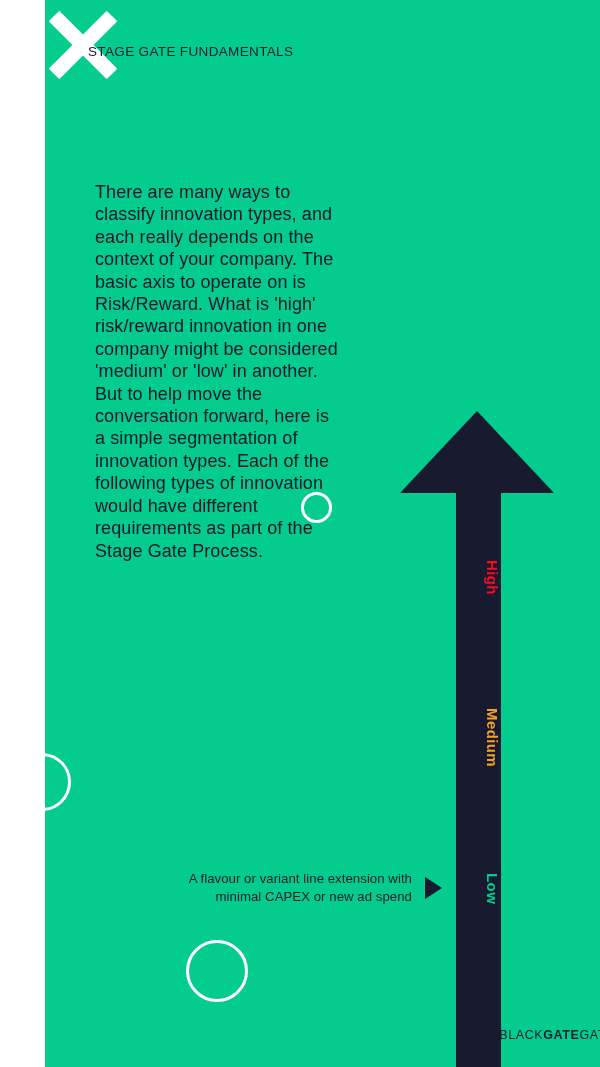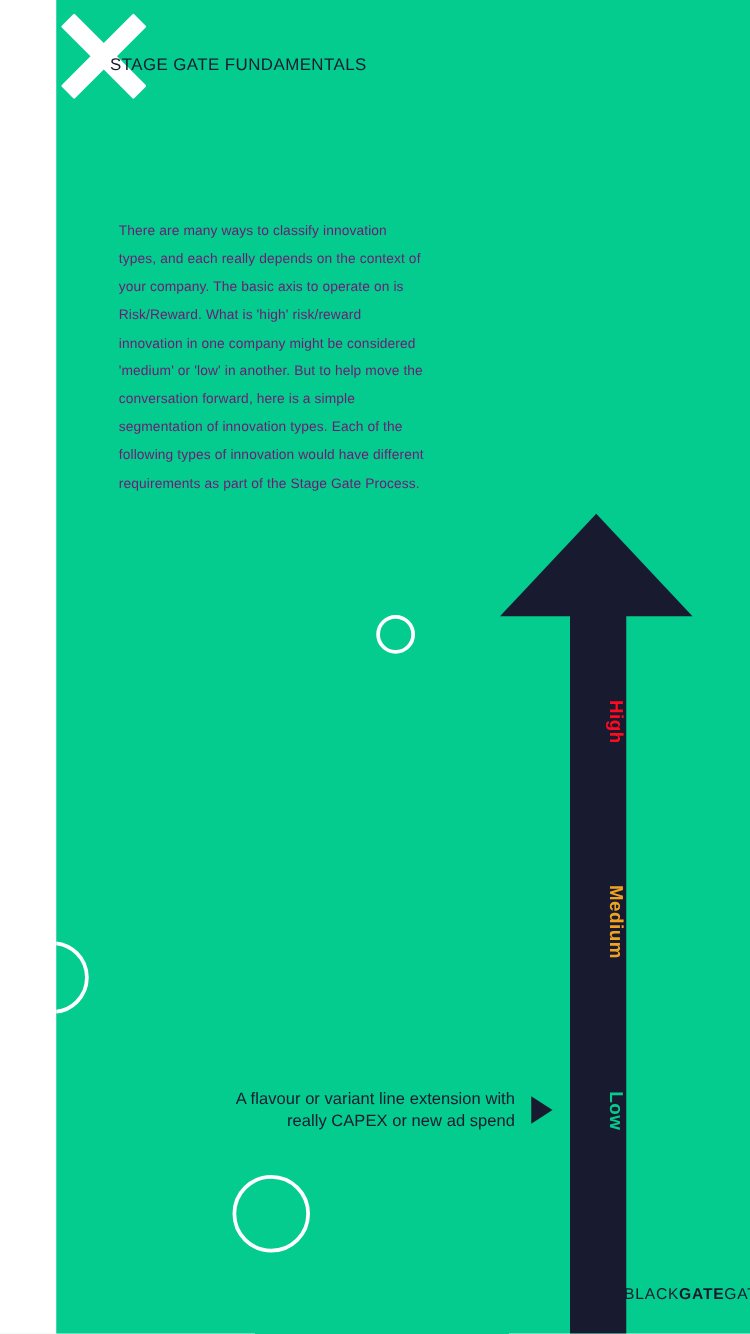--- a/index.html
+++ b/index.html
@@ -65,23 +65,23 @@
     color: #181a30;
     margin: 0 6px;
   }
 
   
   .intro {
     position: absolute;
     left: 50px;
     top: 163px;
     width: 245px;
-    font-size: 11px;
+    font-size: 18px;
     line-height: 22.4px;
-    color: #701a75;
+    color: #0f172a;
     letter-spacing: 0.1px;
   }
 
   
   .ring {
     position: absolute;
     border: 3px solid #ffffff;
     border-radius: 50%;
     box-sizing: border-box;
   }
@@ -195,21 +195,21 @@
   <div class="scale-label medium">
     <span>Medium</span>
   </div>
   <div class="scale-label low">
     <span>Low</span>
   </div>
 
 
 
   <div class="tier t3">
-    <div class="tier-text">A flavour or variant line extension with really CAPEX or new ad spend</div>
+    <div class="tier-text">A flavour or variant line extension with minimal CAPEX or new ad spend</div>
     <div class="tier-marker"></div>
   </div>
 
   <div class="logo">
     <span class="b1">BLACK</span><span class="b2">GATE</span><span class="b3">GATE</span>
   </div>
 
 </div>
 
 </body></html>

